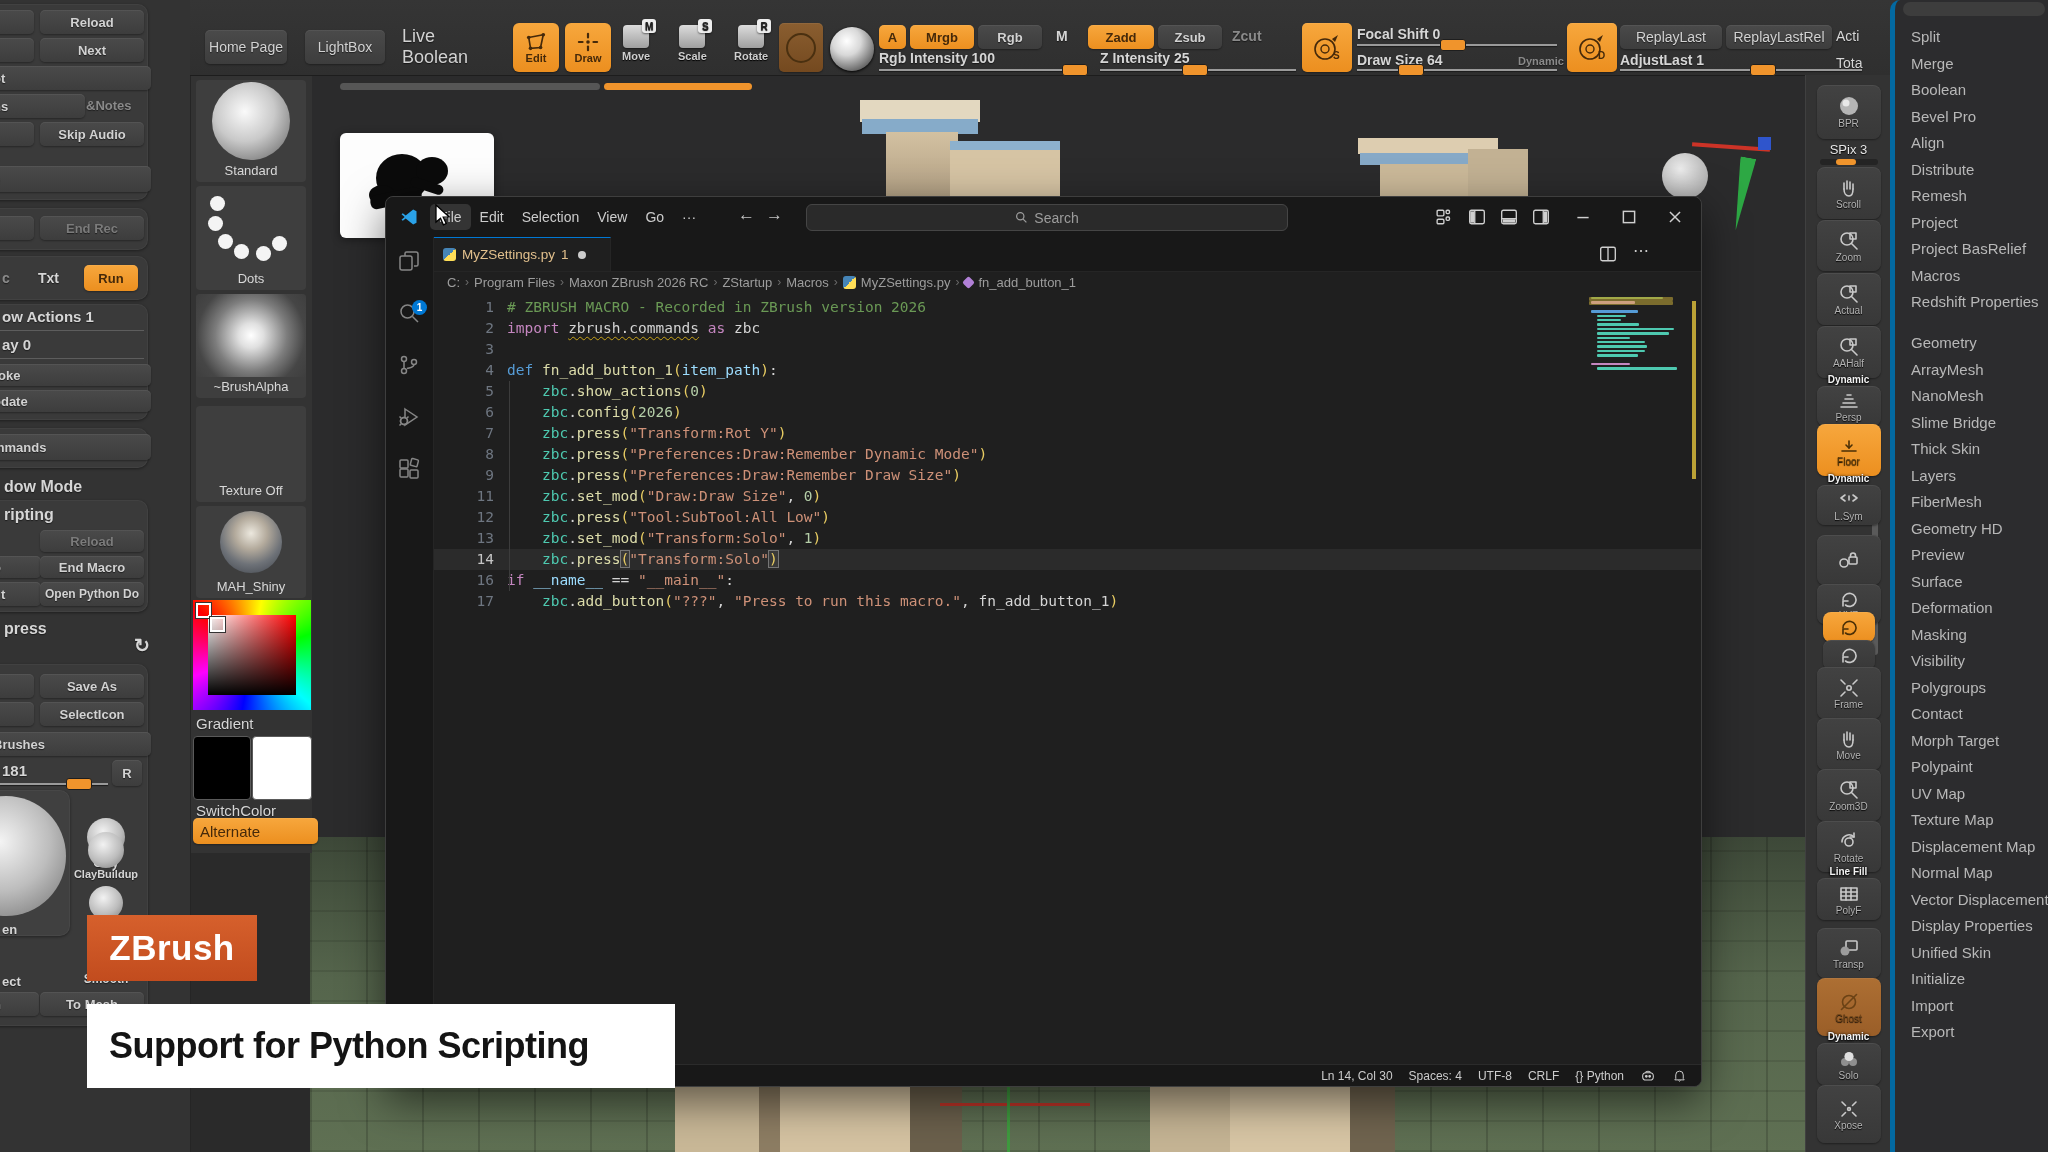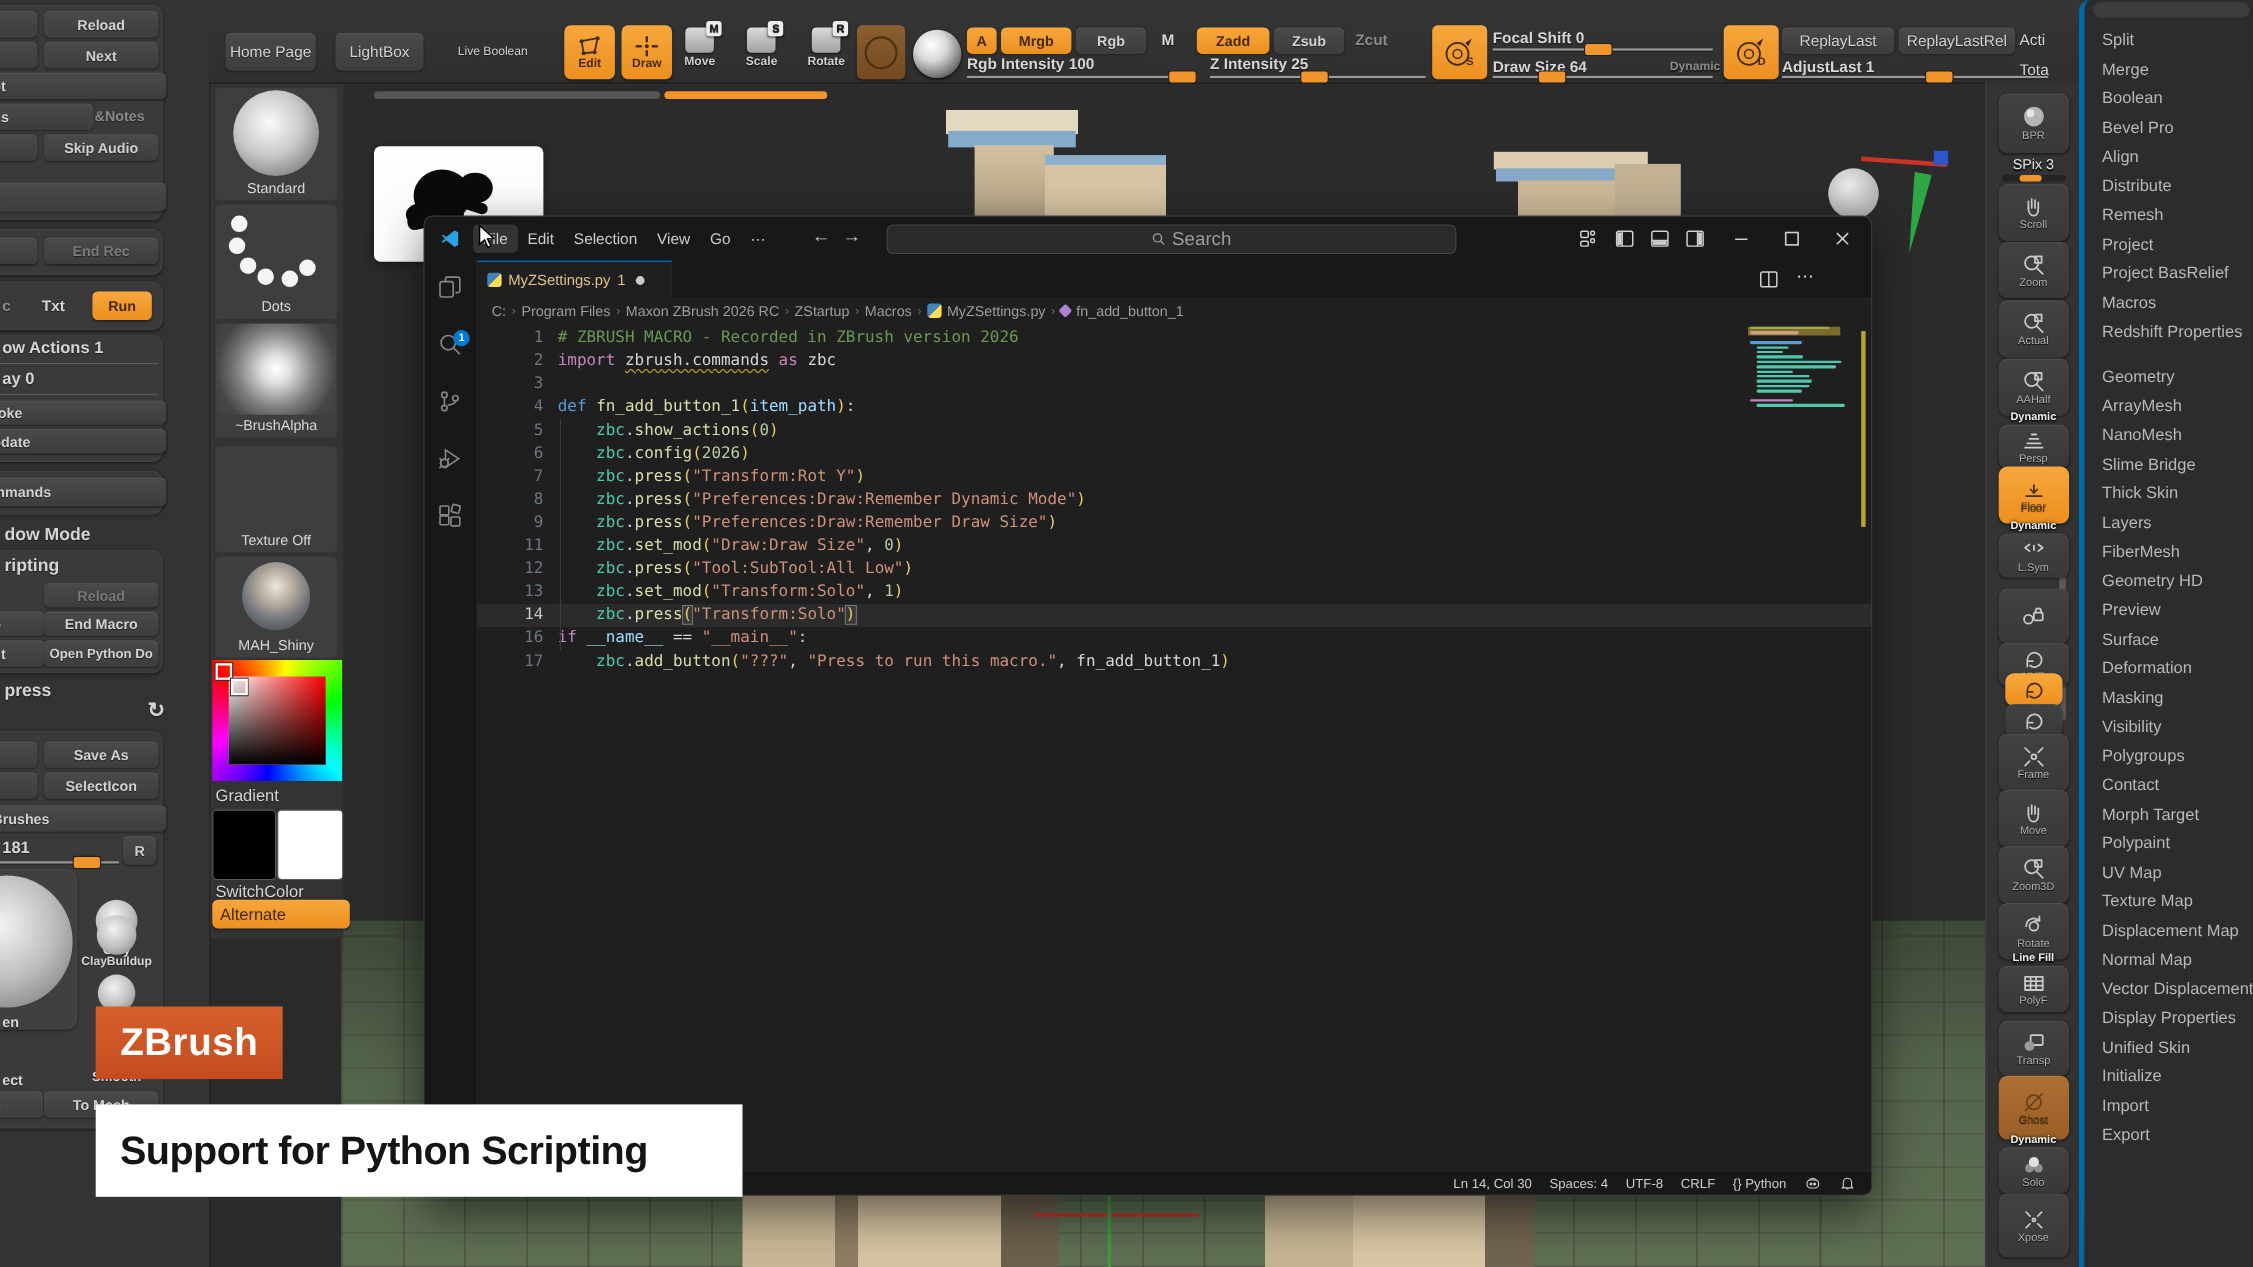--- a/index.html
+++ b/index.html
@@ -56,21 +56,21 @@
   .thumbbox{position:absolute;left:340px;top:133px;width:154px;height:105px;background:#fdfdfd;border-radius:6px;z-index:2;box-shadow:0 2px 8px rgba(0,0,0,.4);}
 
   
   .vscode{position:absolute;left:385px;top:196px;width:1315px;height:889px;background:#1f1f1f;border:1px solid #3e3e3e;border-radius:8px;z-index:5;box-shadow:0 14px 44px rgba(0,0,0,.55);}
   .titlebar{position:absolute;left:0;top:0;width:100%;height:40px;background:#181818;border-radius:8px 8px 0 0;}
   .menus{position:absolute;left:44px;top:0;height:40px;display:flex;align-items:center;}
   .menu-item{height:26px;padding:0 9px;border-radius:5px;display:flex;align-items:center;color:#cccccc;font-size:14px;}
   .menu-item.hov{background:#343434;}
   .navarrow{position:absolute;top:8px;color:#c5c5c5;font-size:17px;}
   .searchbox{position:absolute;left:420px;top:7px;width:480px;height:25px;background:#2a2a2a;border:1px solid #454545;border-radius:6px;
-     display:flex;align-items:center;justify-content:center;color:#9d9d9d;font-size:17px;gap:6px;padding-left:36px;}
+     display:flex;align-items:center;justify-content:center;color:#9d9d9d;font-size:14px;gap:6px;}
   .winico{position:absolute;top:11px;width:18px;height:18px;stroke:#cfcfcf;}
   .tabbar{position:absolute;left:47px;top:40px;right:0;height:34px;background:#181818;border-bottom:1px solid #252525;}
   .tab{position:absolute;left:0;top:0;width:178px;height:34px;background:#1f1f1f;border-top:1.5px solid #0078d4;border-right:1px solid #252525;
        display:flex;align-items:center;padding-left:10px;box-sizing:border-box;}
   .tabname{color:#e2c08d;font-size:13.5px;margin-left:6px;}
   .tabdot{width:8px;height:8px;border-radius:50%;background:#cccccc;margin-left:9px;}
   .pyicon{width:13px;height:13px;border-radius:3px;background:linear-gradient(135deg,#4584b6 50%,#ffde57 50%);display:inline-block;flex:none;}
   .breadcrumb{position:absolute;left:47px;top:74px;right:0;height:22px;display:flex;align-items:center;padding-left:14px;color:#9d9d9d;font-size:13px;gap:5px;white-space:nowrap;}
   .bc-sep{color:#6a6a6a;font-size:12px;}
   .methicon{width:9px;height:9px;background:#b180d7;transform:rotate(45deg);display:inline-block;flex:none;border-radius:2px;}
@@ -253,21 +253,21 @@
       <div class="zlabel" style="position:static;font-size:12px;">Smooth</div>
     </div>
     <div class="zlabel" style="left:2px;top:974px;font-size:13px;">ect</div>
     <div class="zbtn left" style="left:-14px;top:992px;width:46px;height:24px;">n</div>
     <div class="zbtn" style="left:40px;top:992px;width:104px;height:24px;">To Mesh</div>
   </div>
 
   <div class="toolbar">
     <div class="zbtn" style="left:15px;top:30px;width:82px;height:34px;font-weight:400;font-size:14px;">Home Page</div>
     <div class="zbtn" style="left:115px;top:30px;width:80px;height:34px;font-weight:400;font-size:14px;">LightBox</div>
-    <div class="zbtn" style="left:212px;top:30px;width:92px;height:34px;font-weight:400;font-size:11px;background:none;box-shadow:none;">Live Boolean</div>
+    <div class="zbtn" style="left:212px;top:30px;width:92px;height:34px;font-weight:400;font-size:18px;background:none;box-shadow:none;">Live Boolean</div>
 
     <div class="toolbtn" style="left:323px;top:23px;width:46px;height:49px;">
       <svg width="22" height="20" viewBox="0 0 24 22">
           <polygon points="4,6 20,3 17,17 6,18" fill="none" stroke="#45290a" stroke-width="1.8"></polygon>
           <circle cx="4" cy="6" r="2" fill="#45290a"></circle>
           <circle cx="20" cy="3" r="2" fill="#45290a"></circle>
           <circle cx="17" cy="17" r="2" fill="#45290a"></circle>
           <circle cx="6" cy="18" r="2" fill="#45290a"></circle>
         </svg>
       <span>Edit</span>

